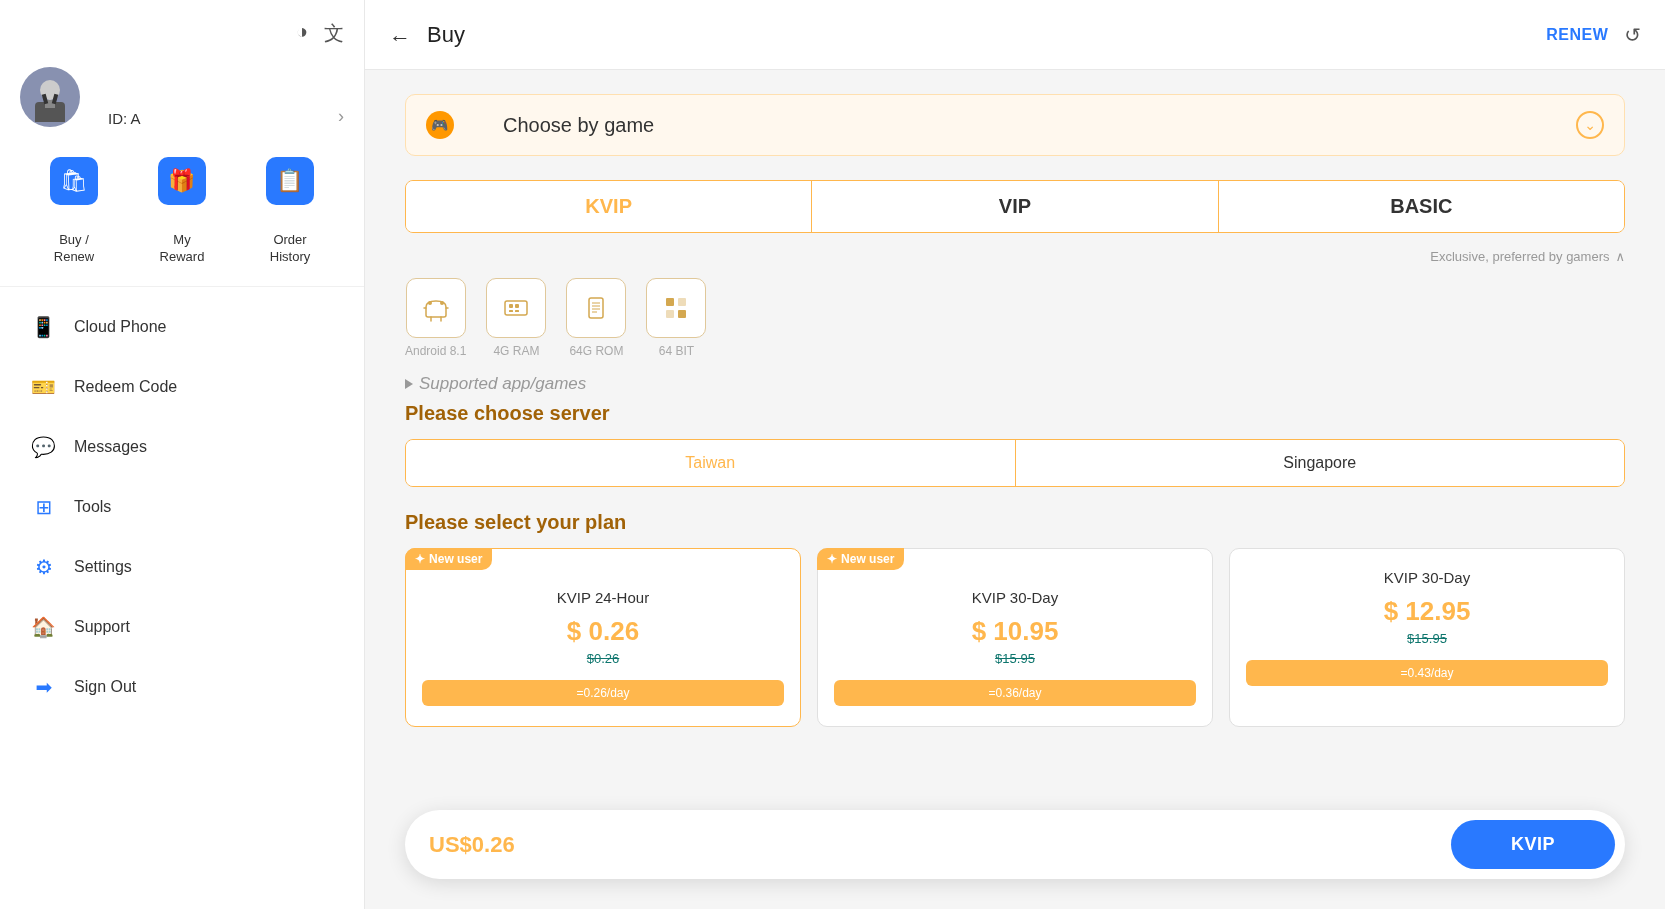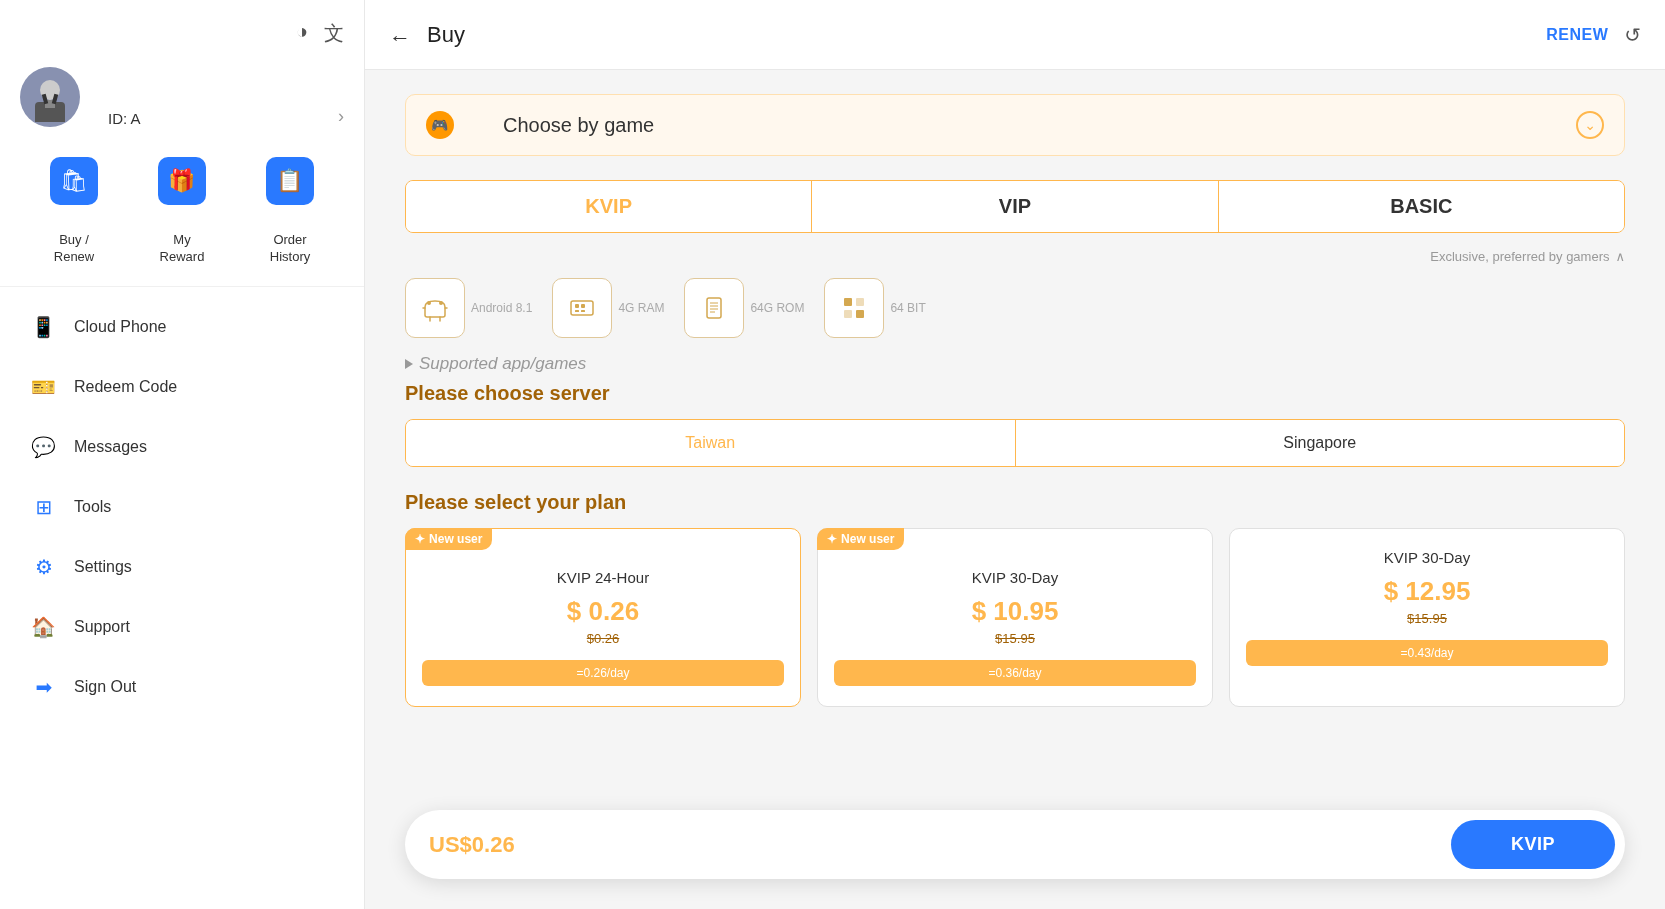--- a/index.html
+++ b/index.html
@@ -249,20 +249,21 @@
     .exclusive-label span { color: #999; }
 
     
     .spec-icons {
       display: flex;
       gap: 20px;
       margin-bottom: 16px;
     }
     .spec-item {
       display: flex;
+      flex-direction: column;
       align-items: center;
       gap: 6px;
     }
     .spec-icon-box {
       width: 60px;
       height: 60px;
       border: 1.5px solid #e0c89a;
       border-radius: 10px;
       display: flex;
       align-items: center;
@@ -364,21 +365,21 @@
     }
     .plan-price {
       font-size: 26px;
       font-weight: 700;
       color: #ffb74d;
       text-align: center;
       margin: 10px 0 4px;
     }
     .plan-original {
       font-size: 13px;
-      color: #a16207;
+      color: #0f766e;
       text-decoration: line-through;
       text-align: center;
     }
     .plan-bottom {
       margin-top: 14px;
       background: #ffb74d;
       border-radius: 6px;
       padding: 6px 10px;
       font-size: 12px;
       color: #fff;

